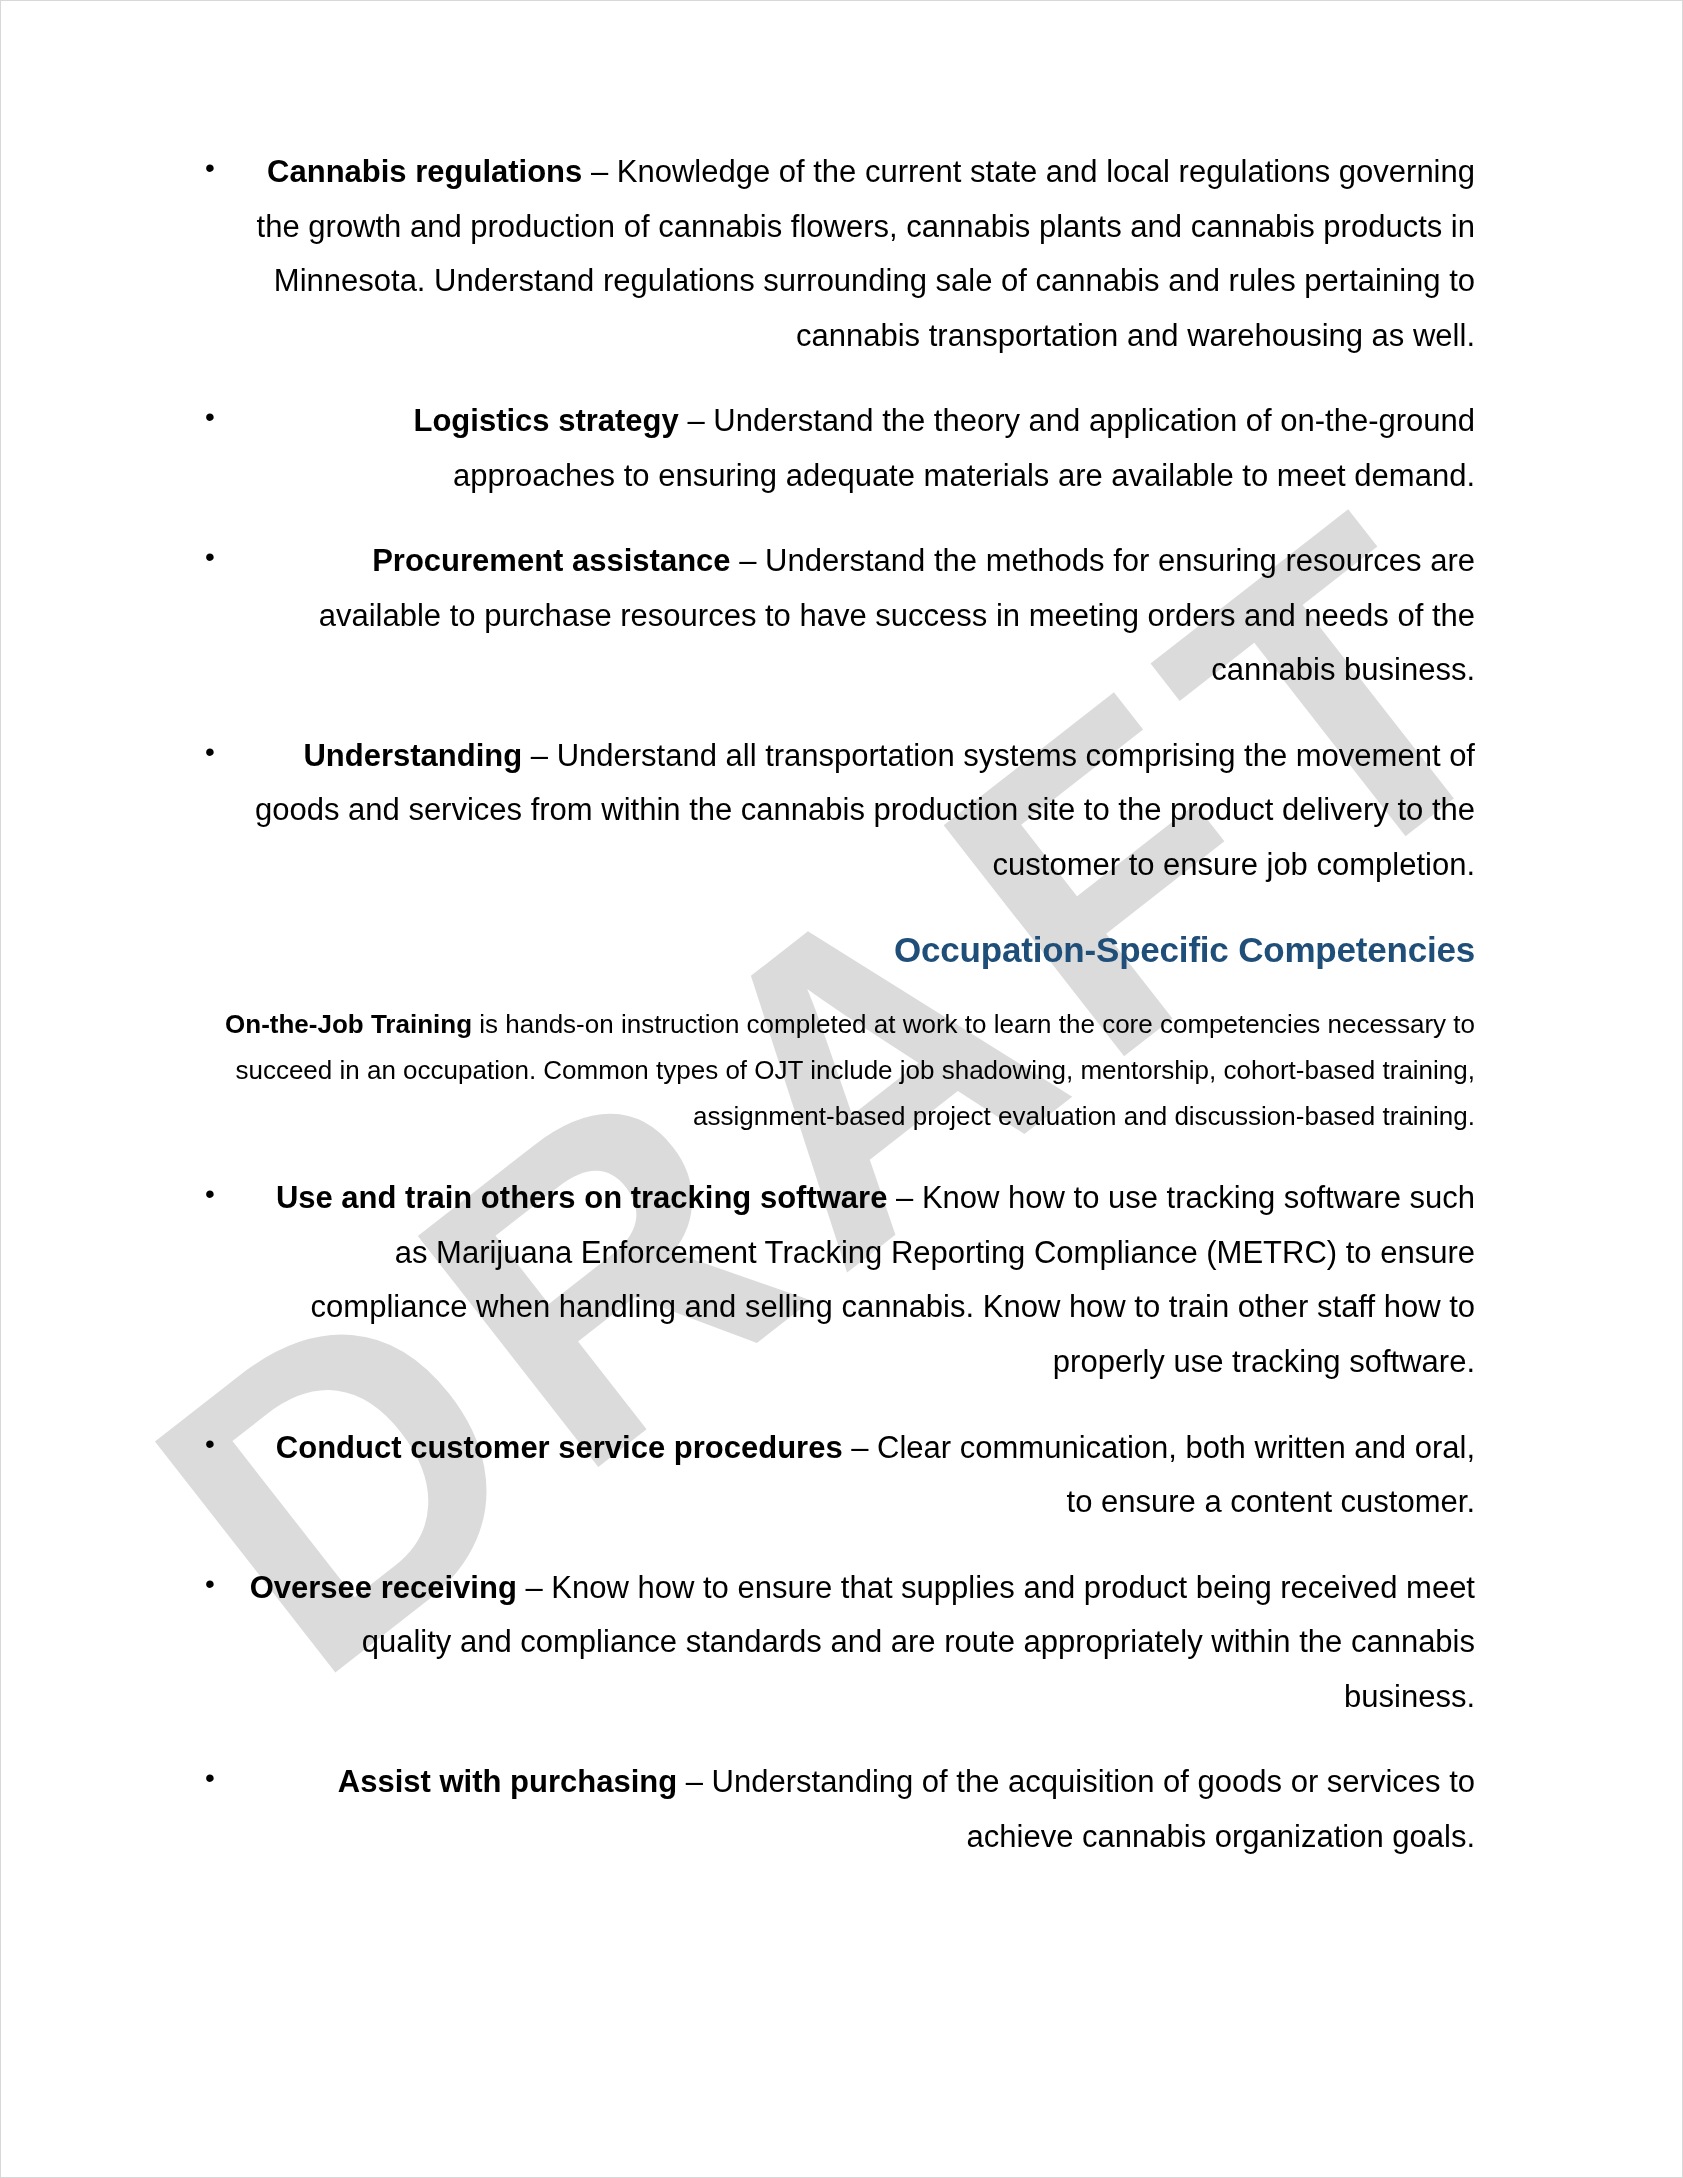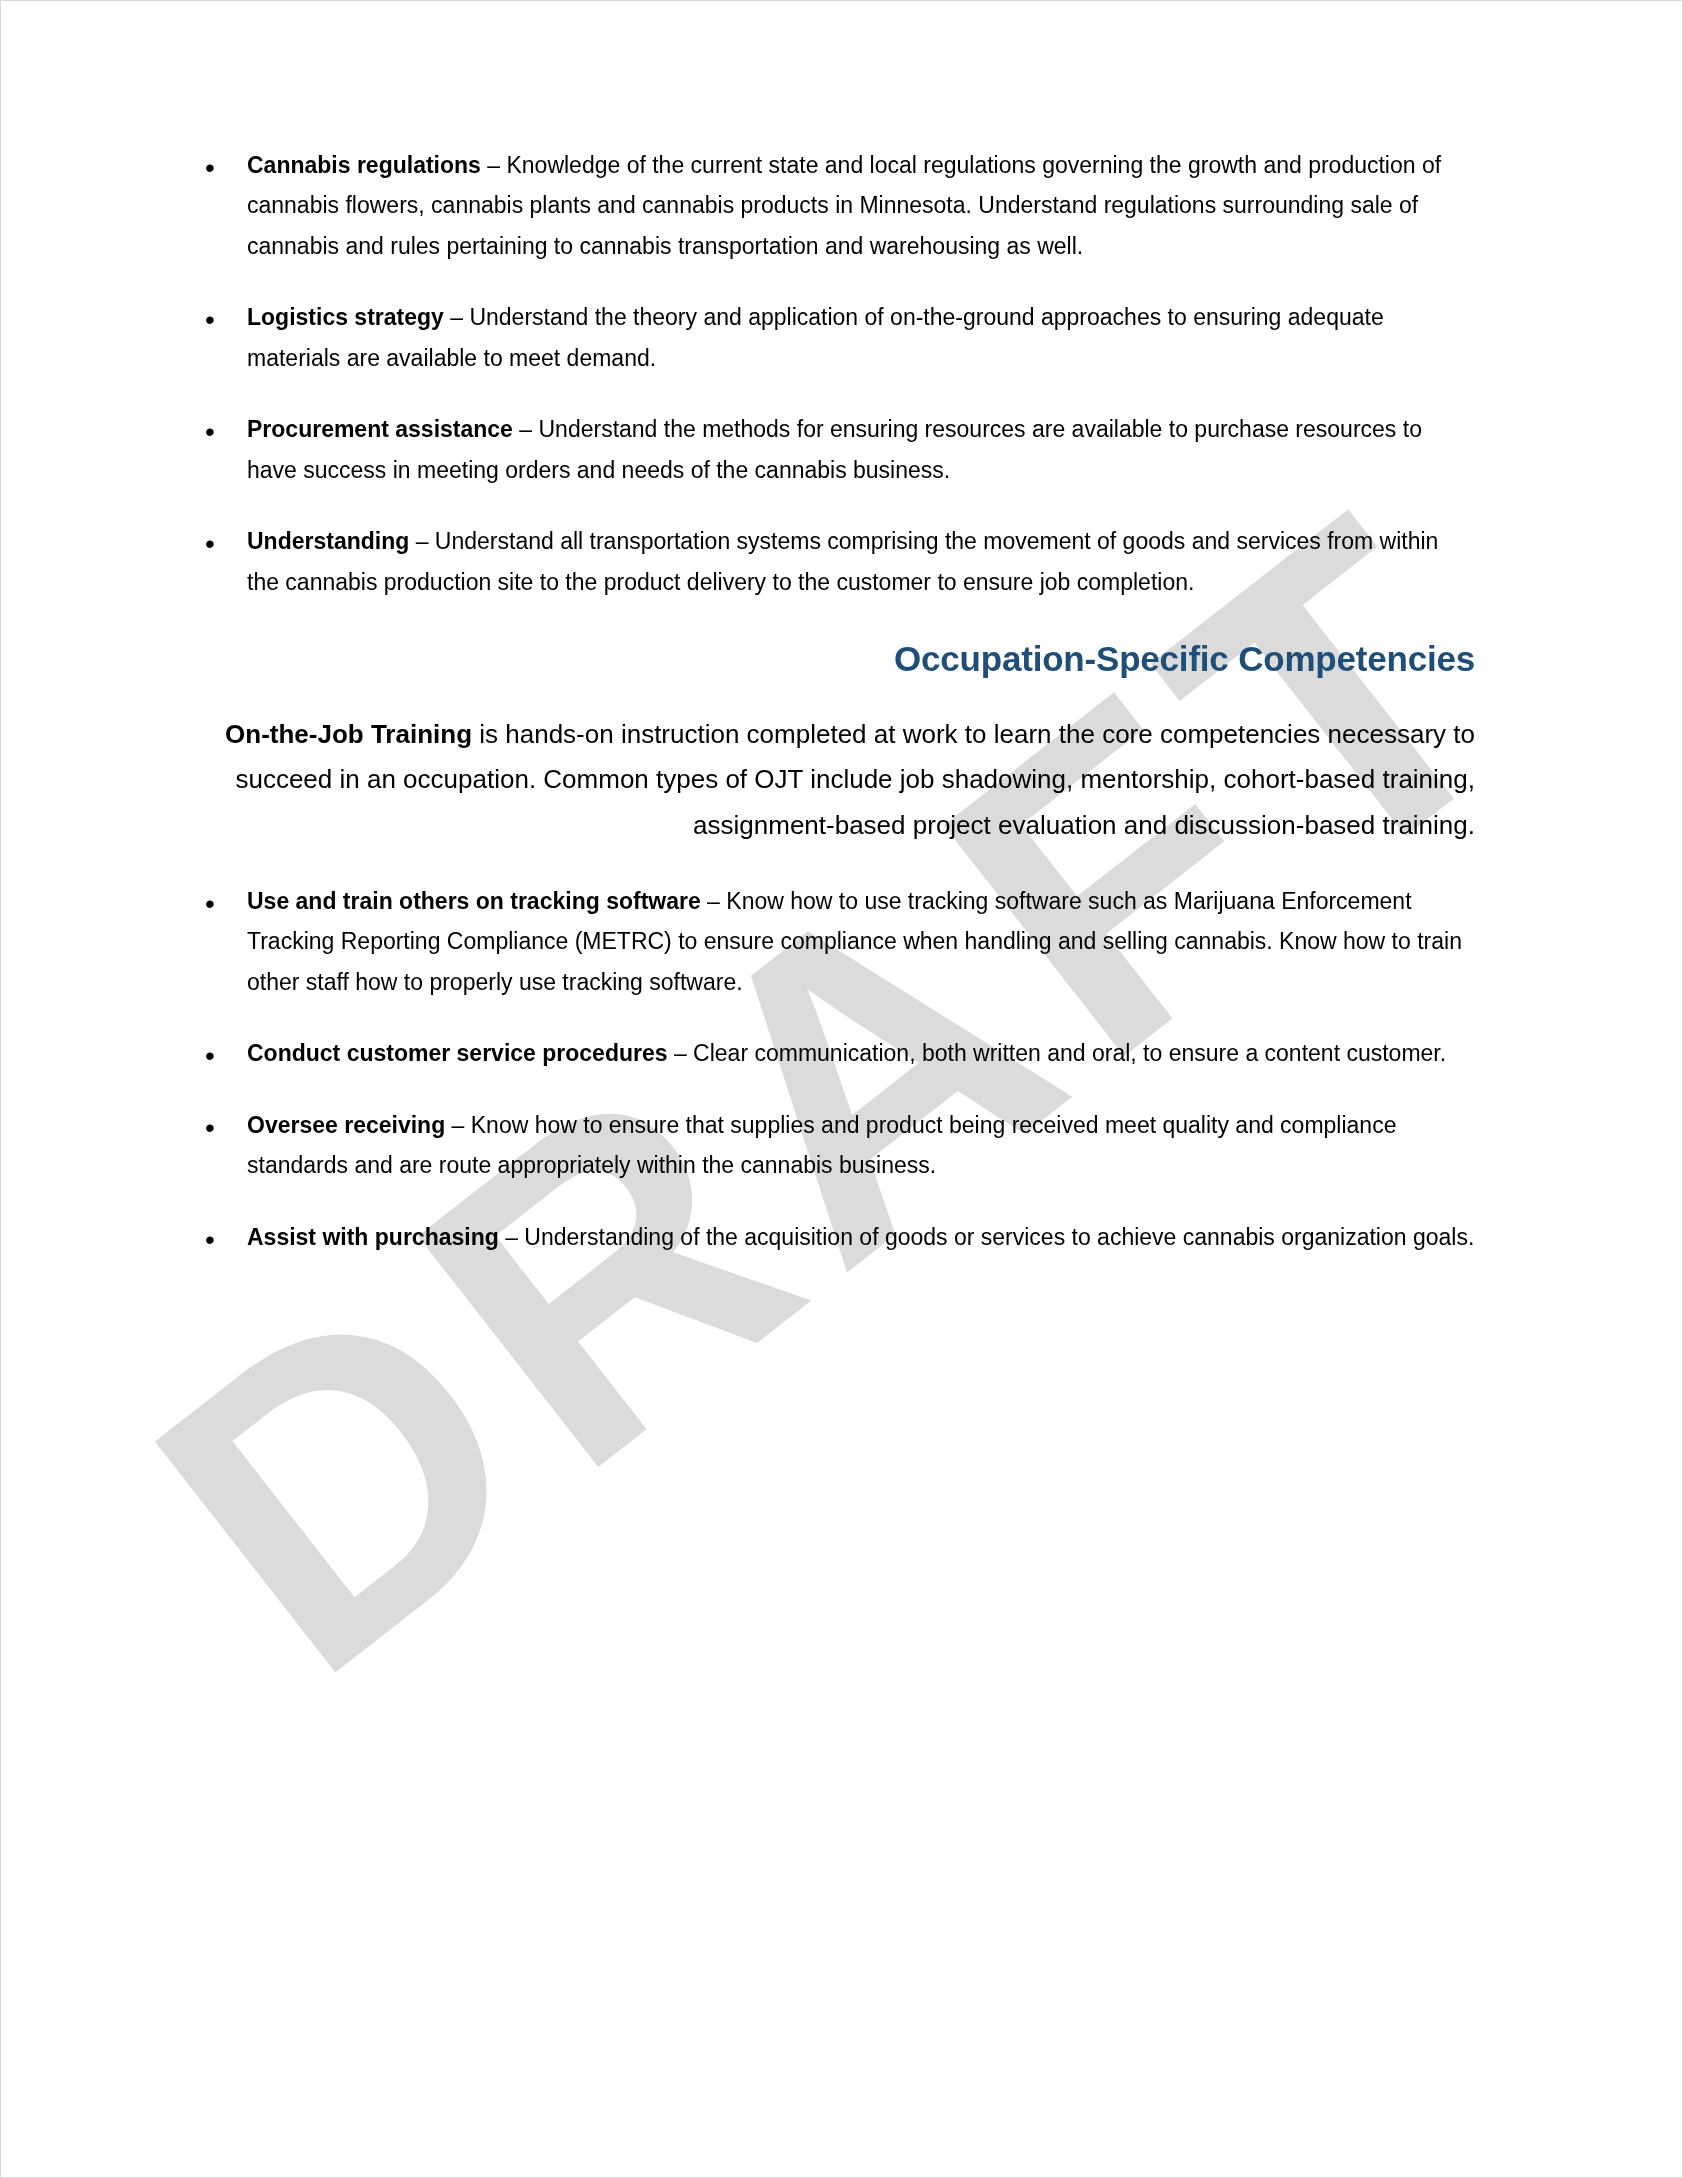--- a/index.html
+++ b/index.html
@@ -74,23 +74,23 @@
   
   ul.bullets {
     list-style: none;
     margin: 0;
     padding: 0;
   }
   ul.bullets li {
     position: relative;
     padding-left: 49px;
     margin: 0 0 31px 0;
-    font-size: 23px;
+    font-size: 31px;
     line-height: 1.76;
-    text-align: left;
+    text-align: right;
     color: #000000;
   }
   ul.bullets li:last-child {
     margin-bottom: 0;
   }
   ul.bullets li::before {
     content: "\2022";
     position: absolute;
     left: 7px;
     top: -2px;

